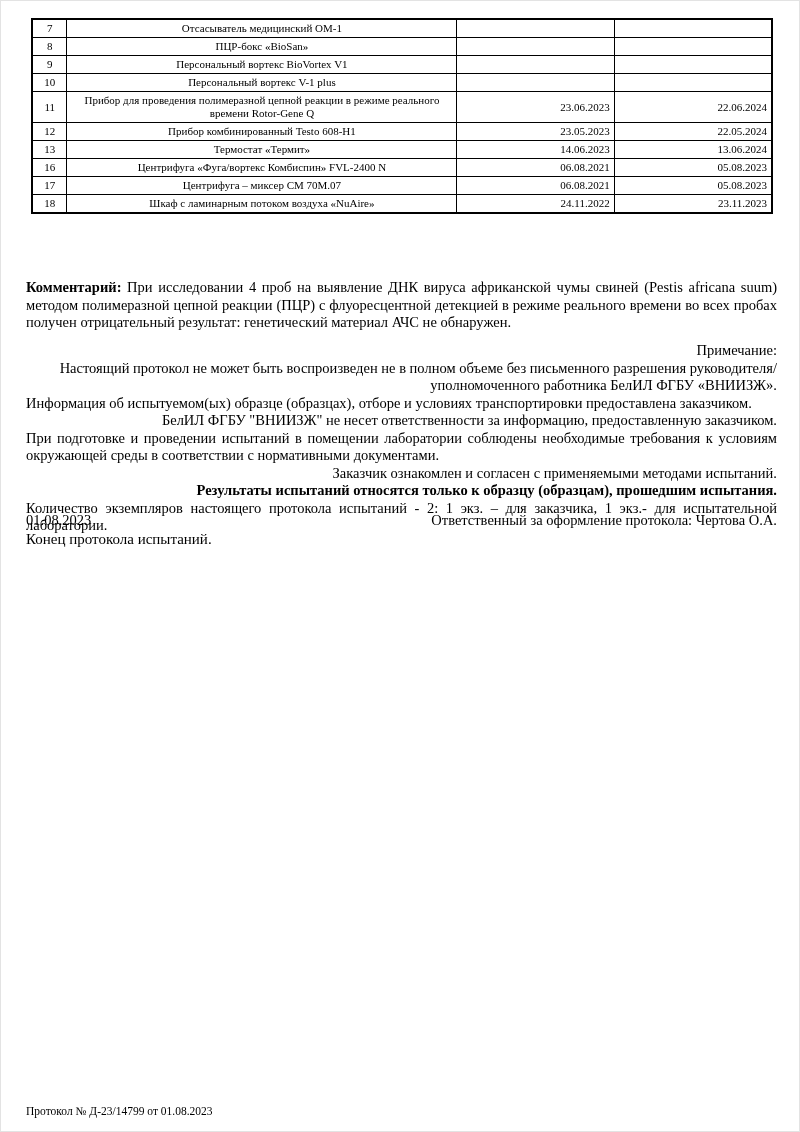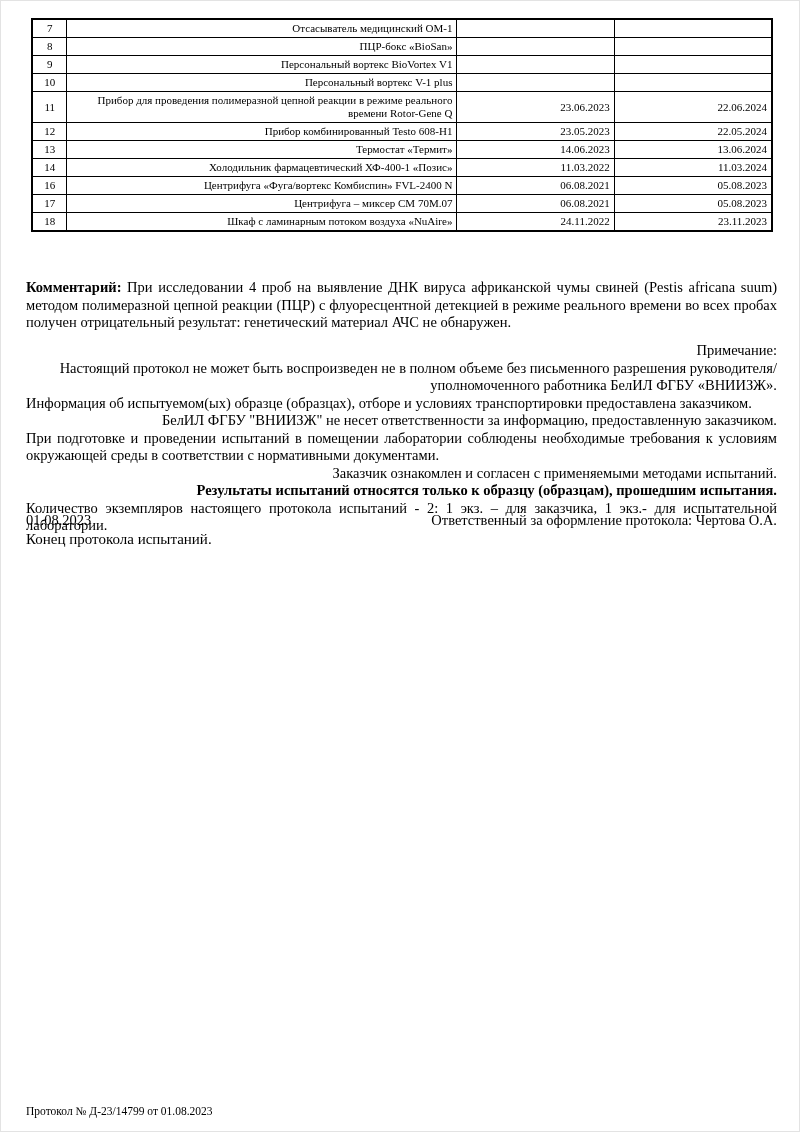--- a/index.html
+++ b/index.html
@@ -24,21 +24,21 @@
     font-size: 11px;
     line-height: 13px;
   }
   table.equipment td {
     border: 1px solid #000;
     padding: 2px 4px;
     vertical-align: middle;
     height: 13px;
   }
   td.c-num  { text-align: center; width: 26px; padding: 2px 1px; }
-  td.c-name { text-align: right;  width: 392px; margin-left: 14px; }
+  td.c-name { text-align: center;  width: 392px; margin-left: 14px; }
   td.c-date { text-align: right; width: 152px; }
 
   
   .bodytext {
     position: absolute;
     left: 25px;
     width: 751px;
     font-size: 14.5px;
     line-height: 17.5px;
     margin-top: 42px;
@@ -119,26 +119,20 @@
             <td class="c-date">23.05.2023</td>
             <td class="c-date">22.05.2024</td>
           </tr>
           <tr>
             <td class="c-num">13</td>
             <td class="c-name">Термостат «Термит»</td>
             <td class="c-date">14.06.2023</td>
             <td class="c-date">13.06.2024</td>
           </tr>
           <tr>
-            <td class="c-num">14</td>
-            <td class="c-name">Холодильник фармацевтический ХФ-400-1 «Позис»</td>
-            <td class="c-date">11.03.2022</td>
-            <td class="c-date">11.03.2024</td>
-          </tr>
-          <tr>
             <td class="c-num">16</td>
             <td class="c-name">Центрифуга «Фуга/вортекс Комбиспин» FVL-2400 N</td>
             <td class="c-date">06.08.2021</td>
             <td class="c-date">05.08.2023</td>
           </tr>
           <tr>
             <td class="c-num">17</td>
             <td class="c-name">Центрифуга – миксер СМ 70М.07</td>
             <td class="c-date">06.08.2021</td>
             <td class="c-date">05.08.2023</td>

